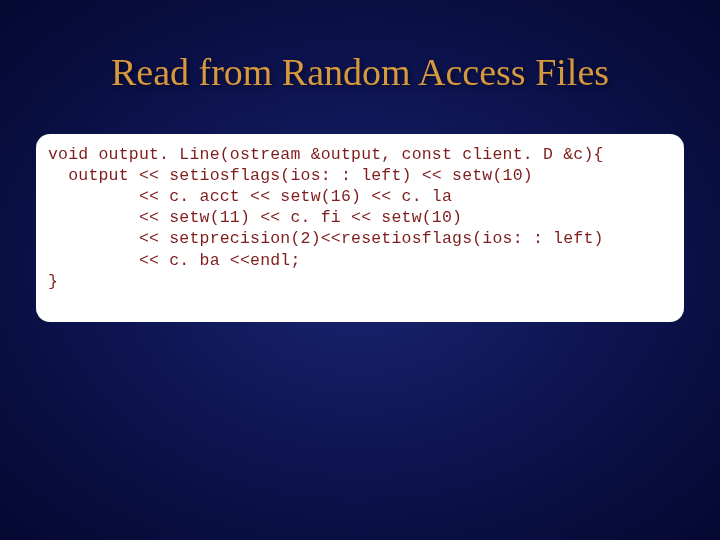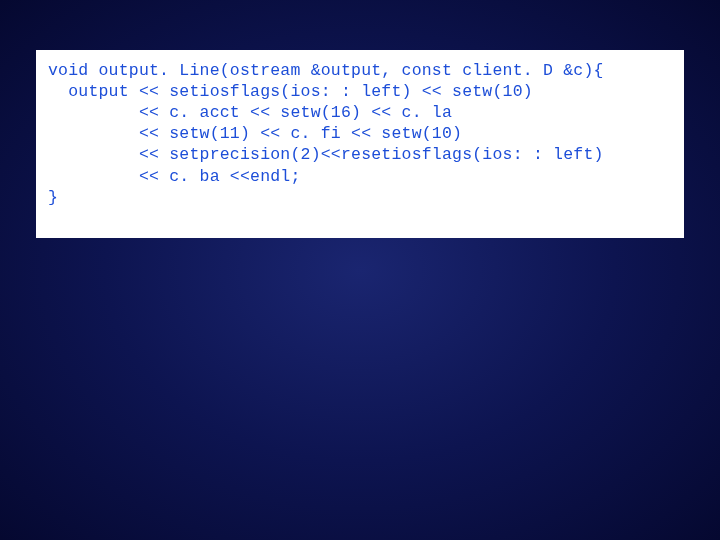--- a/index.html
+++ b/index.html
@@ -22,23 +22,25 @@
     margin-bottom: 40px;
     text-shadow: 2px 2px 4px rgba(0,0,0,0.5);
     font-weight: normal;
   }
   .code-block {
     background: #ffffff;
     padding: 10px 12px 30px 12px;
     font-family: 'Courier New', Courier, monospace;
     font-size: 16.5px;
     line-height: 1.28;
-    color: #1d4ed8;
+    color: #7f1d1d;
     white-space: pre;
     letter-spacing: 0.2px;
+    border-radius: 14px;
   }
 </style>
 </head>
 <body>
 
 <div class="slide">
+  <h1 class="title">Read from Random Access Files</h1>
   <div class="code-block"><div>void output. Line(ostream &amp;output, const client. D &amp;c){</div><div>  output &lt;&lt; setiosflags(ios: : left) &lt;&lt; setw(10)</div><div>         &lt;&lt; c. acct &lt;&lt; setw(16) &lt;&lt; c. la</div><div>         &lt;&lt; setw(11) &lt;&lt; c. fi &lt;&lt; setw(10)</div><div>         &lt;&lt; setprecision(2)&lt;&lt;resetiosflags(ios: : left)</div><div>         &lt;&lt; c. ba &lt;&lt;endl;</div><div>}</div></div>
 </div>
 
 </body></html>

